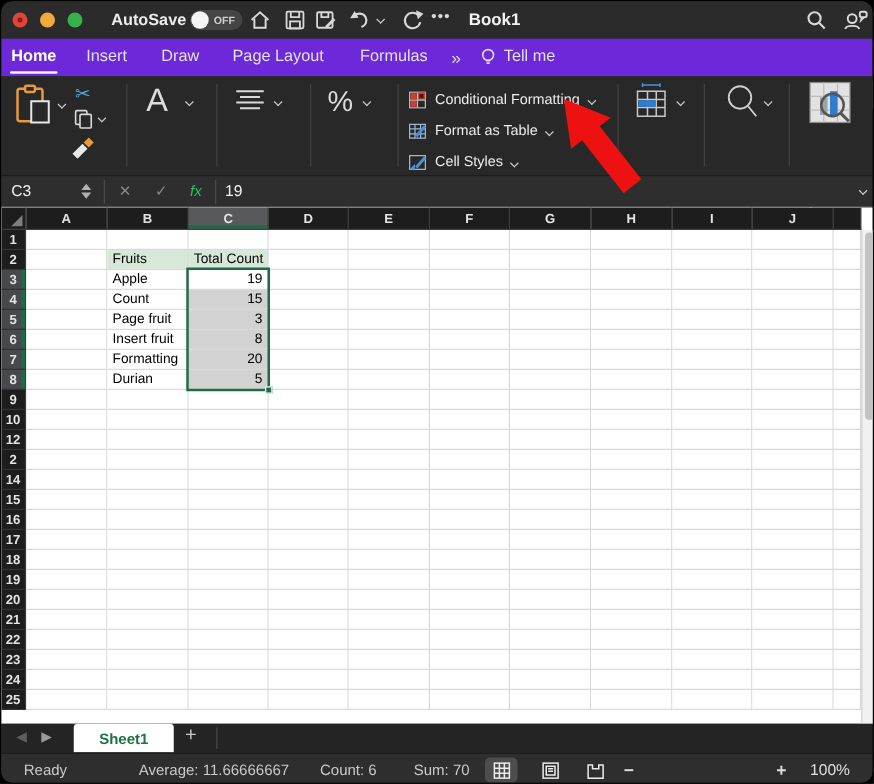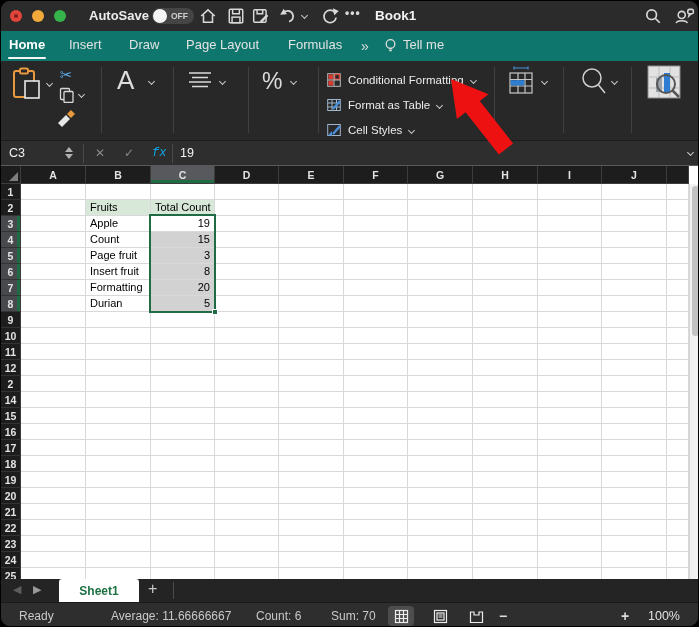--- a/index.html
+++ b/index.html
@@ -16,21 +16,21 @@
   .autosave-label { position:absolute; left:88px; top:7px; font-size:13px; color:#ececec; font-weight:600; }
   .toggle { position:absolute; left:151px; top:7px; width:42px; height:16px; border-radius:8px; background:#454545; }
   .toggle .knob { position:absolute; left:1px; top:1px; width:14px; height:14px; border-radius:50%; background:#f5f5f5; }
   .toggle .off { position:absolute; right:6px; top:3px; font-size:8.5px; font-weight:700; color:#cfcfcf; }
   .tb-icon { position:absolute; top:6px; width:18px; height:18px; color:#d8d8d8; }
   .tb-icon svg { width:100%; height:100%; }
   .ellipsis { position:absolute; left:344px; top:5px; font-size:12px; letter-spacing:1px; color:#d8d8d8; font-weight:700; }
   .doc-title { position:absolute; left:374px; top:7px; font-size:13.5px; font-weight:700; color:#f2f2f2; }
 
   
-  .tabrow { position:absolute; left:0; top:30px; width:100%; height:30px; background:#0f766e; }
+  .tabrow { position:absolute; left:0; top:30px; width:100%; height:30px; background:#6d28d9; }
   .rtab { position:absolute; top:6px; font-size:13px; color:#e2e2e2; }
   .rtab.active { font-weight:700; color:#fff; }
   .rtab.active::after { content:""; position:absolute; left:-1px; right:-1px; bottom:-7px; height:2.5px; background:#f5f5f5; border-radius:2px; }
   .overflow-chev { position:absolute; left:360px; top:7px; font-size:14px; color:#dcdcdc; letter-spacing:-2px; }
   .bulb { position:absolute; left:382px; top:7px; width:15px; height:16px; }
   .tellme { position:absolute; left:402px; top:6px; font-size:13px; color:#e2e2e2; }
   .chrome-btn { position:absolute; top:33px; height:24px; background:#4a4a4a; border-radius:5px; color:#f0f0f0; font-size:12.5px; font-weight:600; display:flex; align-items:center; gap:5px; padding:0 10px; }
   .chrome-btn svg { width:14px; height:14px; }
 
   
@@ -45,21 +45,21 @@
   .style-row svg { width:14px; height:14px; }
 
   
   .fbar { position:absolute; left:0; top:140px; width:100%; height:25px; background:#2e2e2e; border-bottom:1px solid #5a5a5a; }
   .fbar .ref { position:absolute; left:8px; top:5px; font-size:12.5px; color:#f0f0f0; }
   .stepper { position:absolute; left:64px; top:6px; }
   .stepper .up { width:0; height:0; border-left:4px solid transparent; border-right:4px solid transparent; border-bottom:5px solid #b0b0b0; margin-bottom:2px; }
   .stepper .dn { width:0; height:0; border-left:4px solid transparent; border-right:4px solid transparent; border-top:5px solid #b0b0b0; }
   .fdiv { position:absolute; top:3px; width:1px; height:19px; background:#4a4a4a; }
   .fbtn { position:absolute; top:5px; font-size:12px; color:#8a8a8a; }
-  .fx { font-family:Liberation Mono, monospace; font-style:italic; color:#0ea5e9; }
+  .fx { font-family:Liberation Sans, sans-serif; font-style:italic; color:#22c55e; }
   .fvalue { position:absolute; left:179px; top:5px; font-size:12.5px; color:#f2f2f2; }
   .fexpand { position:absolute; right:5px; top:9px; }
 
   
   .grid { position:absolute; left:0; top:165px; width:699px; height:413px; background:#fff; overflow:hidden; }
   .cheads { display:flex; height:18px; }
   .corner { width:20px; height:18px; background:#1d1d1d; border-right:1px solid #3d3d3d; border-bottom:1px solid #3d3d3d; position:relative; }
   .corner .tri { position:absolute; right:2px; bottom:2px; width:0; height:0; border-left:9px solid transparent; border-bottom:9px solid #7e7e7e; }
   .colh { height:18px; background:#1d1d1d; color:#e3e3e3; font-size:10.5px; font-weight:600; display:flex; align-items:center; justify-content:center; border-right:1px solid #3d3d3d; border-bottom:1px solid #3d3d3d; }
   .colh-sel { background:#57595c; box-shadow:inset 0 -3px 0 #1f6b43; }
@@ -475,34 +475,20 @@
           <div class="cell" style="width: 64px;"></div>
           <div class="cell" style="width: 65px;"></div>
           <div class="cell" style="width: 64px;"></div>
           <div class="cell" style="width: 65px;"></div>
           <div class="cell" style="width: 65px;"></div>
           <div class="cell" style="width: 64px;"></div>
           <div class="cell" style="width: 65px;"></div>
           <div class="cell" style="width: 22px;"></div>
         </div>
         <div class="grow">
-          <div class="rowh">11</div>
-          <div class="cell" style="width: 65px;"></div>
-          <div class="cell" style="width: 65px;"></div>
-          <div class="cell" style="width: 64px;"></div>
-          <div class="cell" style="width: 64px;"></div>
-          <div class="cell" style="width: 65px;"></div>
-          <div class="cell" style="width: 64px;"></div>
-          <div class="cell" style="width: 65px;"></div>
-          <div class="cell" style="width: 65px;"></div>
-          <div class="cell" style="width: 64px;"></div>
-          <div class="cell" style="width: 65px;"></div>
-          <div class="cell" style="width: 22px;"></div>
-        </div>
-        <div class="grow">
           <div class="rowh">12</div>
           <div class="cell" style="width: 65px;"></div>
           <div class="cell" style="width: 65px;"></div>
           <div class="cell" style="width: 64px;"></div>
           <div class="cell" style="width: 64px;"></div>
           <div class="cell" style="width: 65px;"></div>
           <div class="cell" style="width: 64px;"></div>
           <div class="cell" style="width: 65px;"></div>
           <div class="cell" style="width: 65px;"></div>
           <div class="cell" style="width: 64px;"></div>

